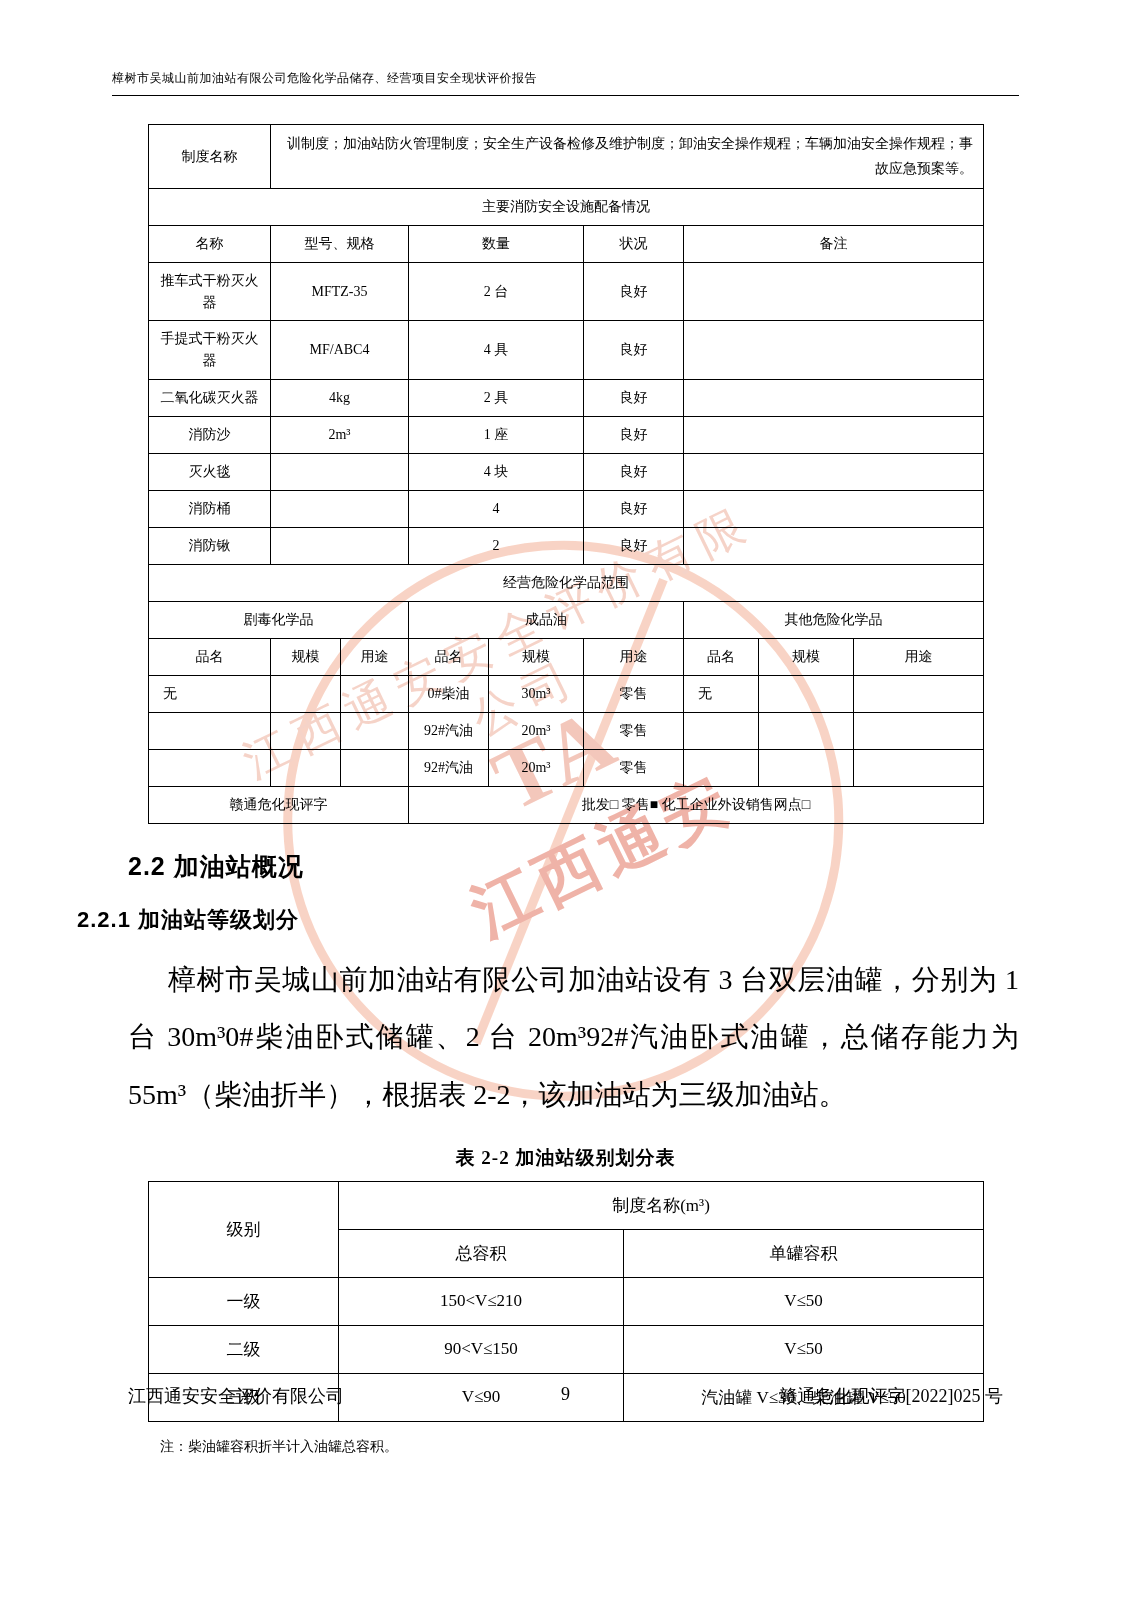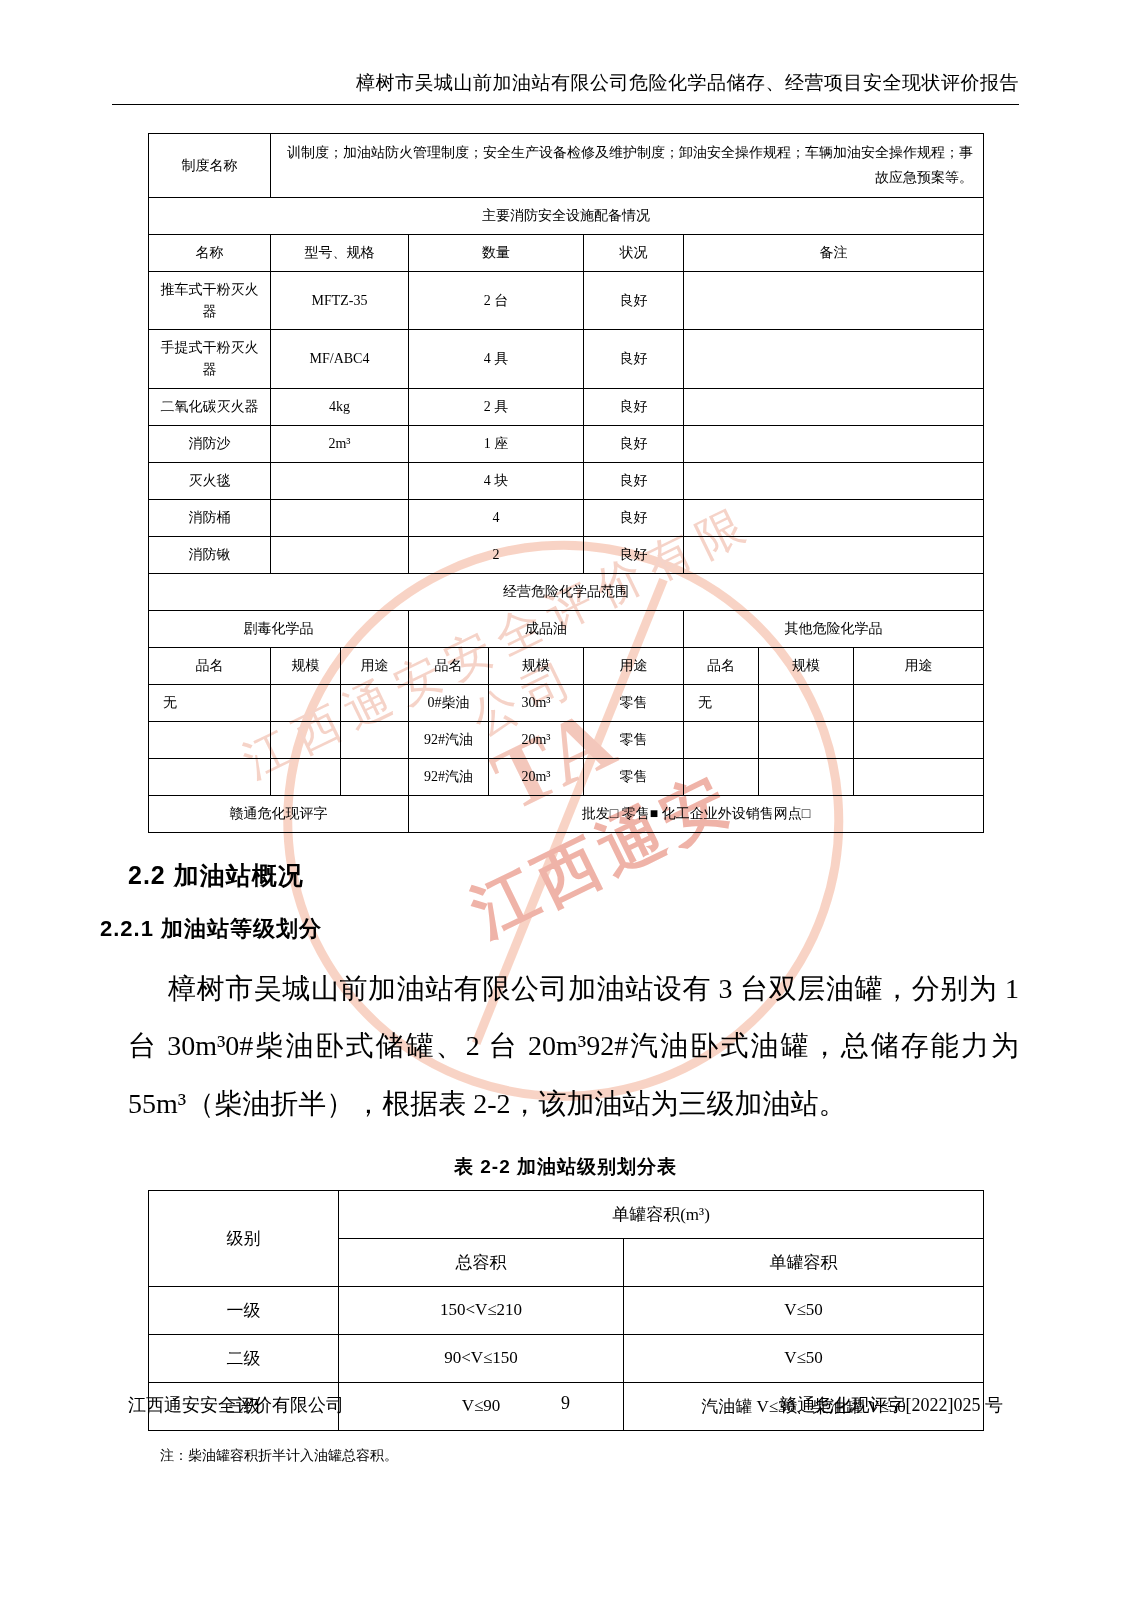--- a/index.html
+++ b/index.html
@@ -93,22 +93,22 @@
     letter-spacing: 10px;
     color: #eda893;
     font-family: "Liberation Serif", serif;
   }
 
   .content { position: relative; z-index: 2; }
 
   
   .doc-header {
     margin: 70px 112px 12px 112px;
-    text-align: right;
-    font-size: 19px;
+    text-align: left;
+    font-size: 12px;
     padding-bottom: 8px;
     border-bottom: 1.5px solid #000;
     letter-spacing: 0.5px;
   }
 
   
   table {
     border-collapse: collapse;
     table-layout: fixed;
   }
@@ -138,34 +138,34 @@
     font-family: "Liberation Sans", sans-serif;
     font-size: 25px;
     font-weight: bold;
     margin: 26px 8px 0 128px;
     letter-spacing: 1px;
   }
   h3.sub {
     font-family: "Liberation Sans", sans-serif;
     font-size: 22px;
     font-weight: bold;
-    margin: 22px 0 0 100px;
+    margin: 22px 0 0 77px;
     letter-spacing: 1px;
   }
   p.body {
     margin: 16px 112px 0 128px;
     font-size: 28px;
     line-height: 2.05;
     text-align: justify;
     text-indent: 40px;
   }
 
   .tbl-caption {
     text-align: center;
-    font-family: Liberation Sans, sans-serif;
+    font-family: Liberation Serif, serif;
     font-size: 19px;
     font-weight: bold;
     margin: 22px 0 10px 0;
     letter-spacing: 1px;
   }
 
   .t2 {
     margin: 0 0 0 148px;
     width: 835px;
     font-size: 17px;
@@ -357,21 +357,21 @@
     <div class="tbl-caption">表 2-2   加油站级别划分表</div>
     <table class="t2">
       <colgroup>
         <col style="width:190px">
           <col style="width:285px">
           <col style="width:360px">
       </colgroup>
       <tbody>
           <tr>
         <td rowspan="2">级别</td>
-        <td colspan="2">单罐容积(m³)</td>
+        <td colspan="2">制度名称(m³)</td>
       </tr>
       <tr>
         <td>总容积</td>
         <td>单罐容积</td>
       </tr>
       <tr>
         <td>一级</td>
         <td>150&lt;V≤210</td>
         <td>V≤50</td>
       </tr>

